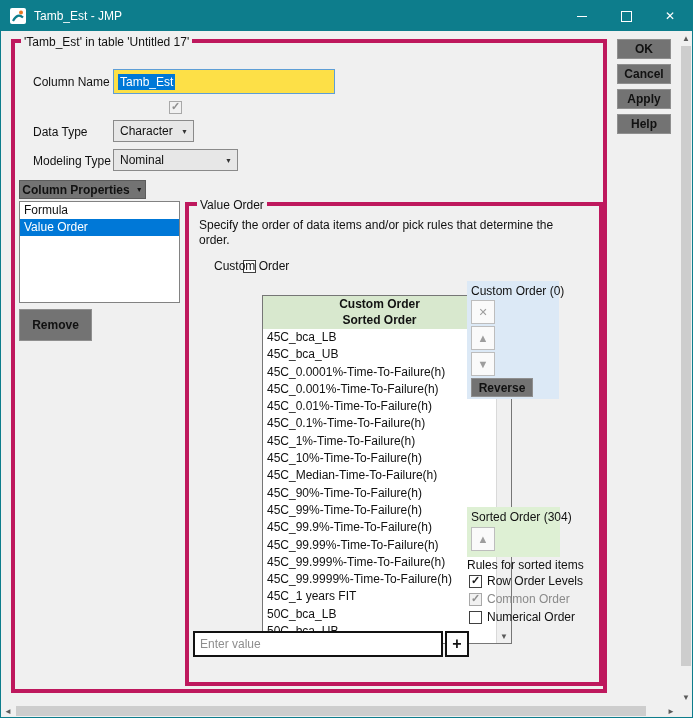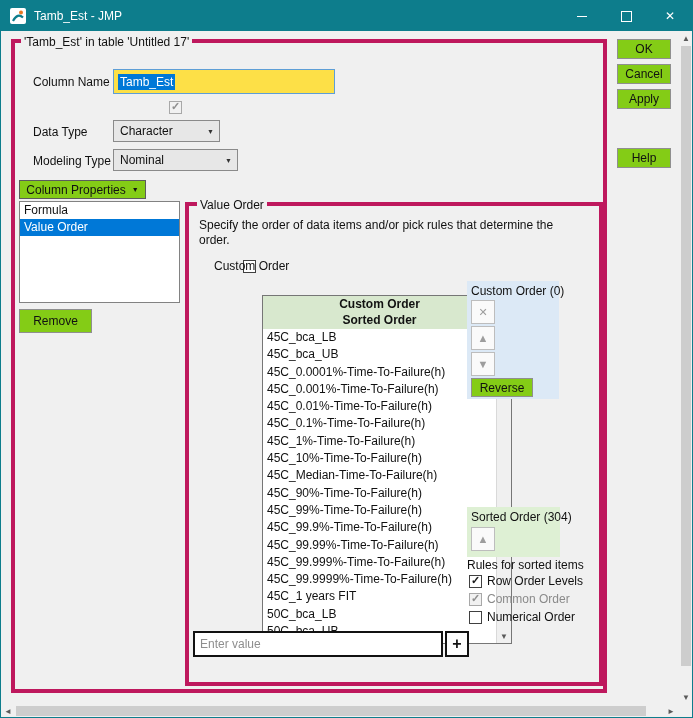--- a/index.html
+++ b/index.html
@@ -13,22 +13,22 @@
   
   .titlebar{position:absolute;left:0;top:0;right:0;height:30px;background:var(--titlebar);
     display:flex;align-items:center;color:#fff;}
   .titlebar .app-icon{width:16px;height:16px;margin-left:9px;flex:0 0 auto;}
   .titlebar .ttl{margin-left:8px;font-size:12px;flex:1 1 auto;white-space:nowrap;}
   .winbtn{width:44px;height:30px;display:flex;align-items:center;justify-content:center;color:#fff;}
   .minbar{width:10px;height:1px;background:#fff;display:block;}
   .maxbox{width:9px;height:9px;border:1px solid #fff;display:block;}
   .closex{font-size:12px;}
   
-  .btn{background:#84cc16;border:1px solid #8f8f8f;display:flex;align-items:center;
-    justify-content:center;font-size:12px;box-sizing:border-box;cursor:default;}
+  .btn{background:#737373;border:1px solid #8f8f8f;display:flex;align-items:center;
+    justify-content:center;font-size:12px;box-sizing:border-box;cursor:default;font-weight:bold;}
   .action{left:616px;width:54px;height:20px;}
   
   .groupbox{border:4px solid #be185d;box-sizing:border-box;padding-left:48px;}
   .legend{position:absolute;top:-8px;background:#f0f0f0;padding:0 3px;font-size:12px;white-space:nowrap;}
   
   .lbl{white-space:nowrap;}
   .textbox{background:#fde047;border:1px solid #5e9ed6;box-sizing:border-box;
     display:flex;align-items:center;padding:0 4px;}
   .textbox .selection{background:var(--selection);color:#fff;padding:1px 2px;}
   .dropdown{background:#e7e7e7;border:1px solid #8a8a8a;box-sizing:border-box;
@@ -90,38 +90,38 @@
       <span class="maxbox"></span>
     </div>
   <div class="winbtn">
       <span class="closex">✕</span>
     </div>
 </div>
 
 <div class="btn abs action" style="top:38px;">OK</div>
 <div class="btn abs action" style="top:63px;">Cancel</div>
 <div class="btn abs action" style="top:88px;">Apply</div>
-<div class="btn abs action" style="top:113px;margin-top:34px;">Help</div>
+<div class="btn abs action" style="top:113px;">Help</div>
 
 <div class="groupbox abs" style="left:10px;top:38px;width:596px;height:654px;">
   <span class="legend" style="left:6px;">'Tamb_Est' in table 'Untitled 17'</span>
 
   
   <span class="lbl abs" style="left:18px;top:32px;">Column Name</span>
   <div class="textbox abs" style="left:98px;top:26px;width:222px;height:25px;">
     <span class="selection">Tamb_Est</span>
   </div>
 
   
   <span class="cb checked disabled abs" style="left:106px;top:58px;"></span>
   <span class="lbl gray abs" style="left:125px;top:57px;">Lock</span>
 
   
   <span class="lbl abs" style="left:18px;top:82px;">Data Type</span>
-  <div class="dropdown" style="left:98px;top:77px;width:107px;height:22px;">
+  <div class="dropdown" style="left:98px;top:77px;width:81px;height:22px;">
     <span>Character</span>
     <span class="dd-arrow">▼</span>
   </div>
 
   
   <span class="lbl abs" style="left:18px;top:111px;">Modeling Type</span>
   <div class="dropdown" style="left:98px;top:106px;width:125px;height:22px;">
     <span>Nominal</span>
     <span class="dd-arrow">▼</span>
   </div>
@@ -132,21 +132,21 @@
     <span style="font-size:7px;">▼</span>
   </div>
 
   
   <div class="listbox abs" style="left:4px;top:158px;width:161px;height:102px;">
       <div class="pitem">Formula</div>
       <div class="pitem sel">Value Order</div>
     </div>
 
   
-  <div class="btn abs" style="left:4px;top:266px;width:73px;height:24px;">Remove</div>
+  <div class="btn abs" style="left:4px;top:266px;width:73px;height:32px;">Remove</div>
 
   
   <div class="groupbox abs" style="left:170px;top:159px;width:418px;height:484px;">
     <span class="legend" style="left:8px;">Value Order</span>
 
     <span class="lbl abs" style="left:10px;top:12px;text-align:center;">Specify the order of data items and/or pick rules that determine the</span>
     <span class="lbl abs" style="left:10px;top:27px;">order.</span>
 
     <span class="cb abs" style="left:6px;top:54px;"></span>
     <span class="lbl abs" style="left:25px;top:53px;">Custom Order</span>

